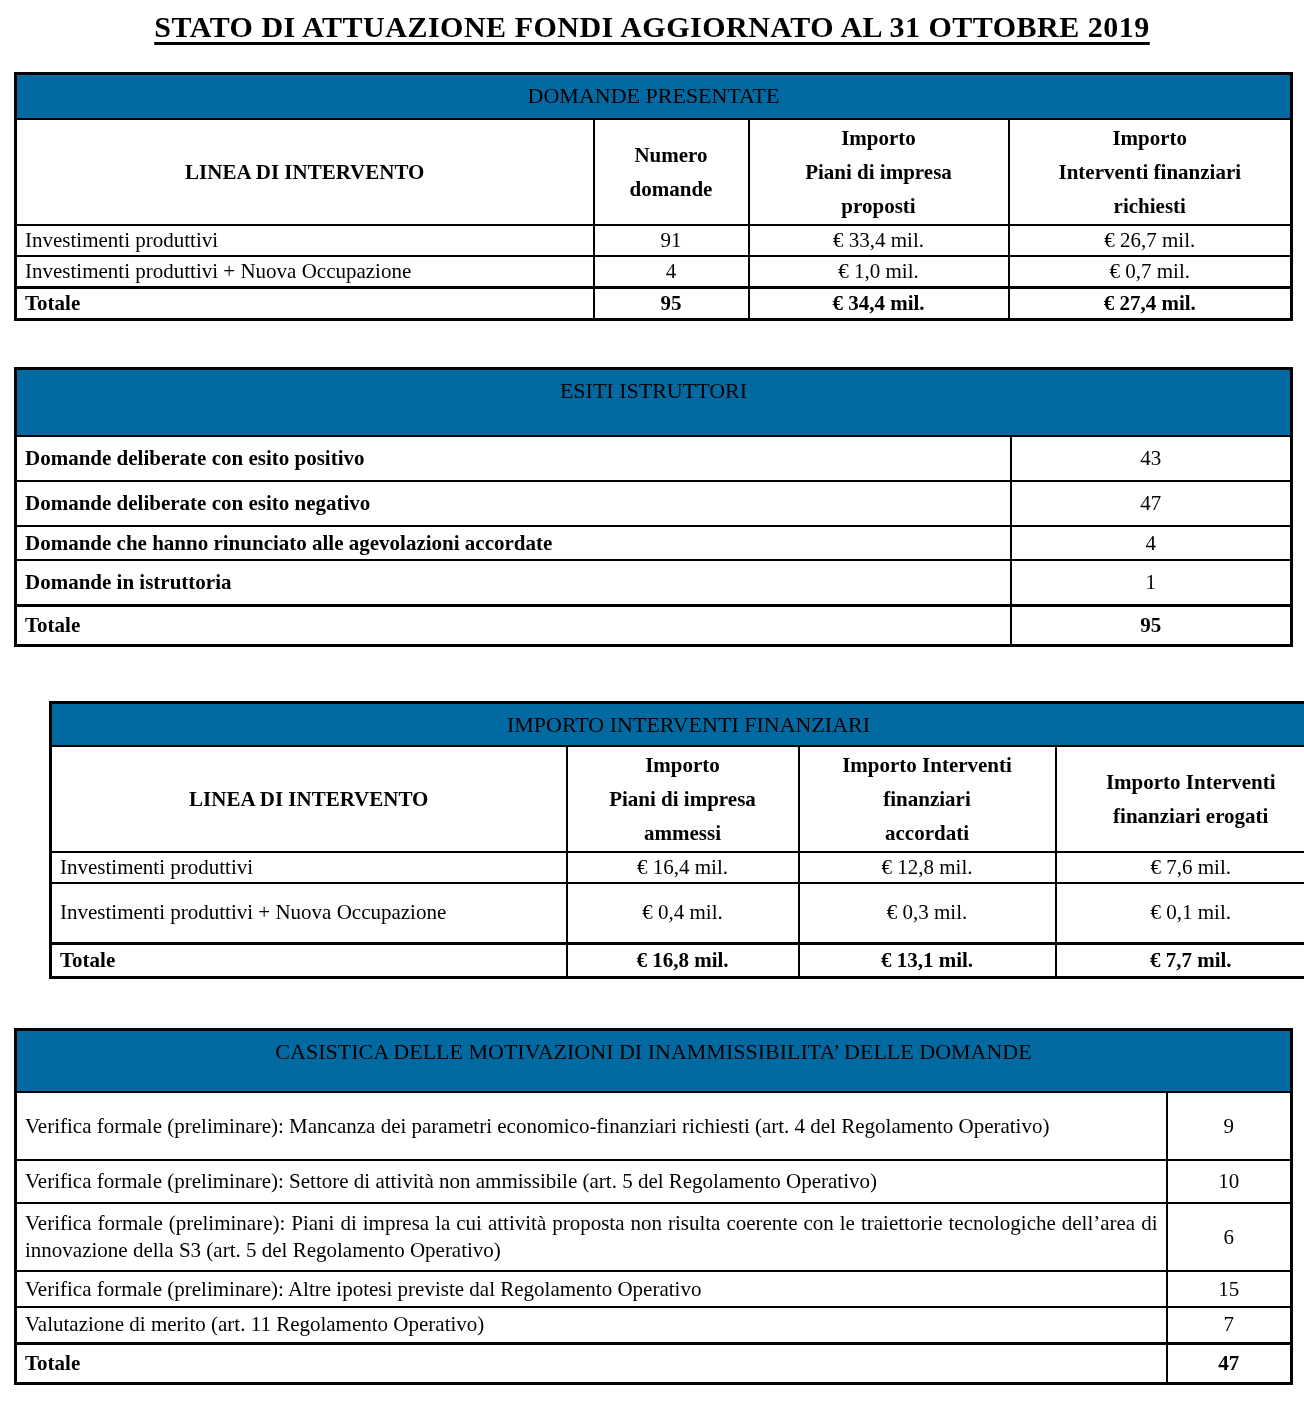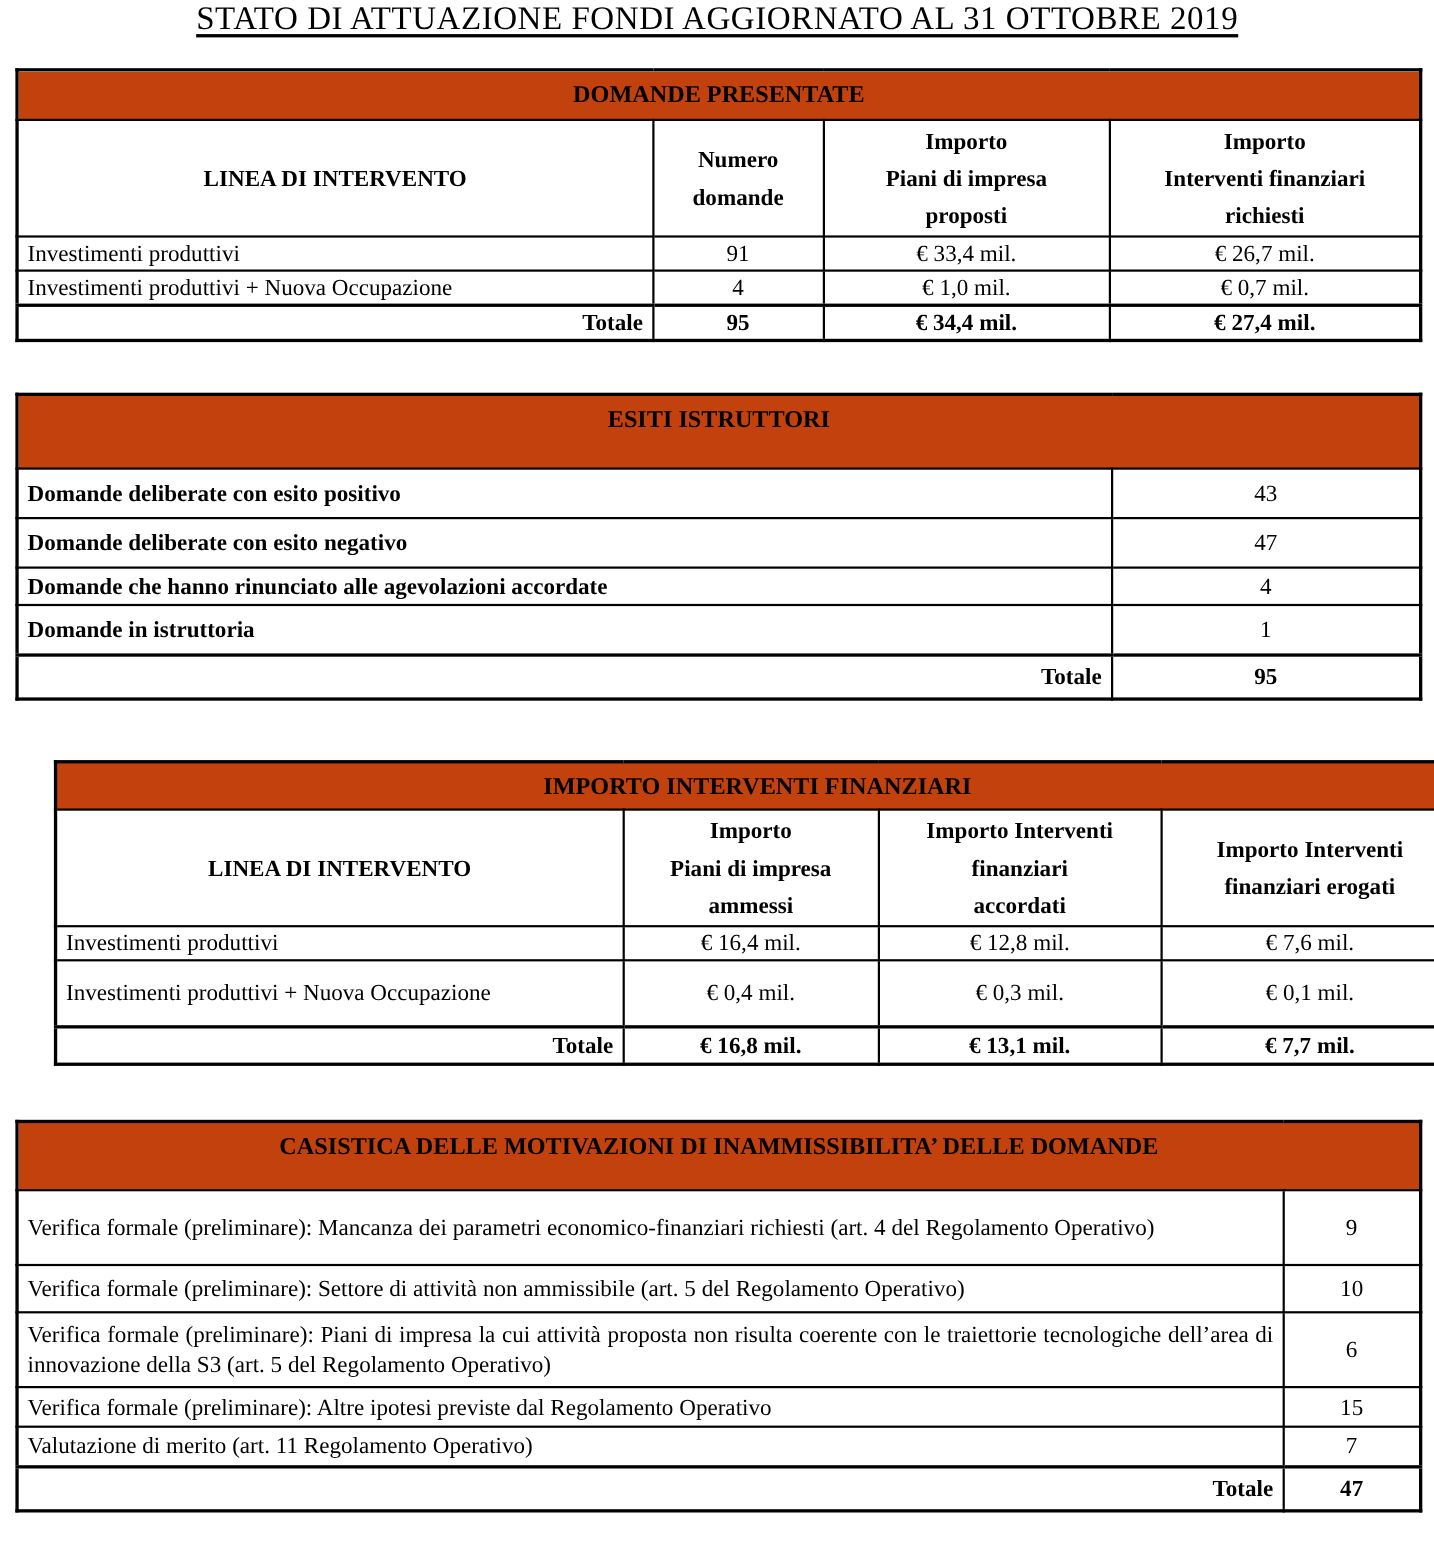--- a/index.html
+++ b/index.html
@@ -4,23 +4,24 @@
 <style>
   html,body { margin:0; padding:0; background:#ffffff; }
   body {
     width:1304px; height:1406px;
     font-family:"Liberation Serif","DejaVu Serif",serif;
     color:#000;
     overflow:hidden;
   }
   .page { padding:0 14px; }
   .doc-title {
+    margin-top:10px;
     text-align:center;
     font-size:30px;
-    font-weight:normal;
+    font-weight:bold;
     letter-spacing:0.5px;
     text-decoration:underline;
     text-decoration-thickness:2.5px;
     text-underline-offset:5px;
   }
   table.t {
     border-collapse:collapse;
     table-layout:fixed;
     width:1276px;
     border:3px solid #000;
@@ -28,42 +29,42 @@
   table.t td {
     border:2px solid #000;
     font-size:21px;
     line-height:27px;
     padding:1px 8px;
     vertical-align:middle;
     overflow:hidden;
   }
   
   tr.hblue td {
-    background:#c2410c;
+    background:#0369a1;
     text-align:center;
-    font-weight:bold;
+    font-weight:normal;
     vertical-align:top;
     padding-top:7px;
     font-size:22px;
   }
   
   tr.chead td {
     font-weight:bold;
     text-align:center;
     vertical-align:middle;
     white-space:pre-line;
     line-height:34px;
   }
   .lab  { text-align:left; padding-left:10px; }
   .labB { font-weight:bold; }
   .just { text-align:justify; }
   .val  { text-align:center; }
   .top  { vertical-align:top; padding-top:2px; }
   tr.totrow td { border-top:3px solid #000; font-weight:bold; }
-  .totlabel { text-align:right; padding-right:10px; }
+  .totlabel { padding-right:10px; }
   .mt1 { margin-top:28px; }
   .mt2 { margin-top:46px; }
   .mt3 { margin-top:54px;margin-left:35px; }
   .mt4 { margin-top:49px; }
 </style>
 </head>
 <body>
 
 <div class="page">
 

